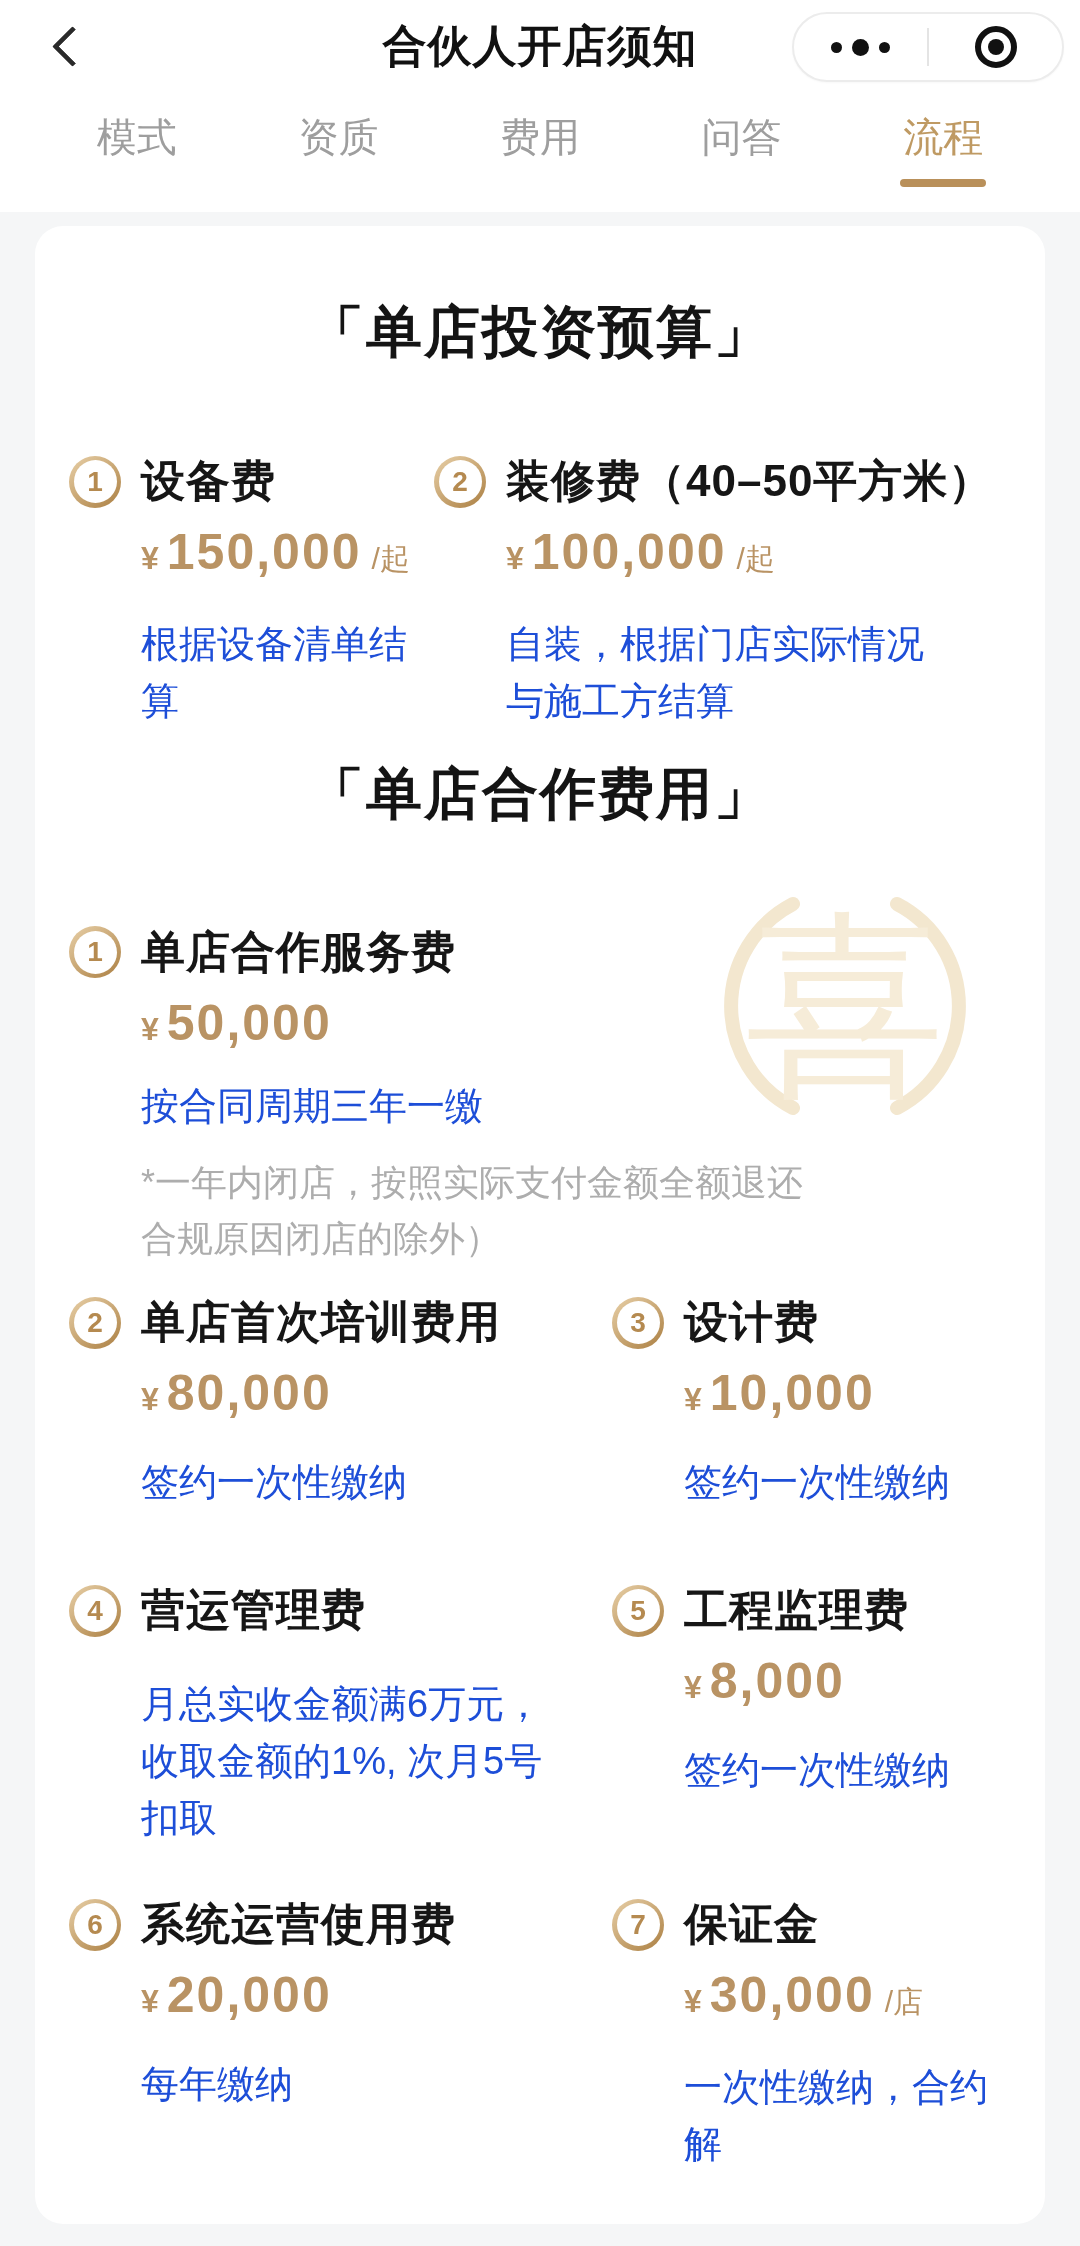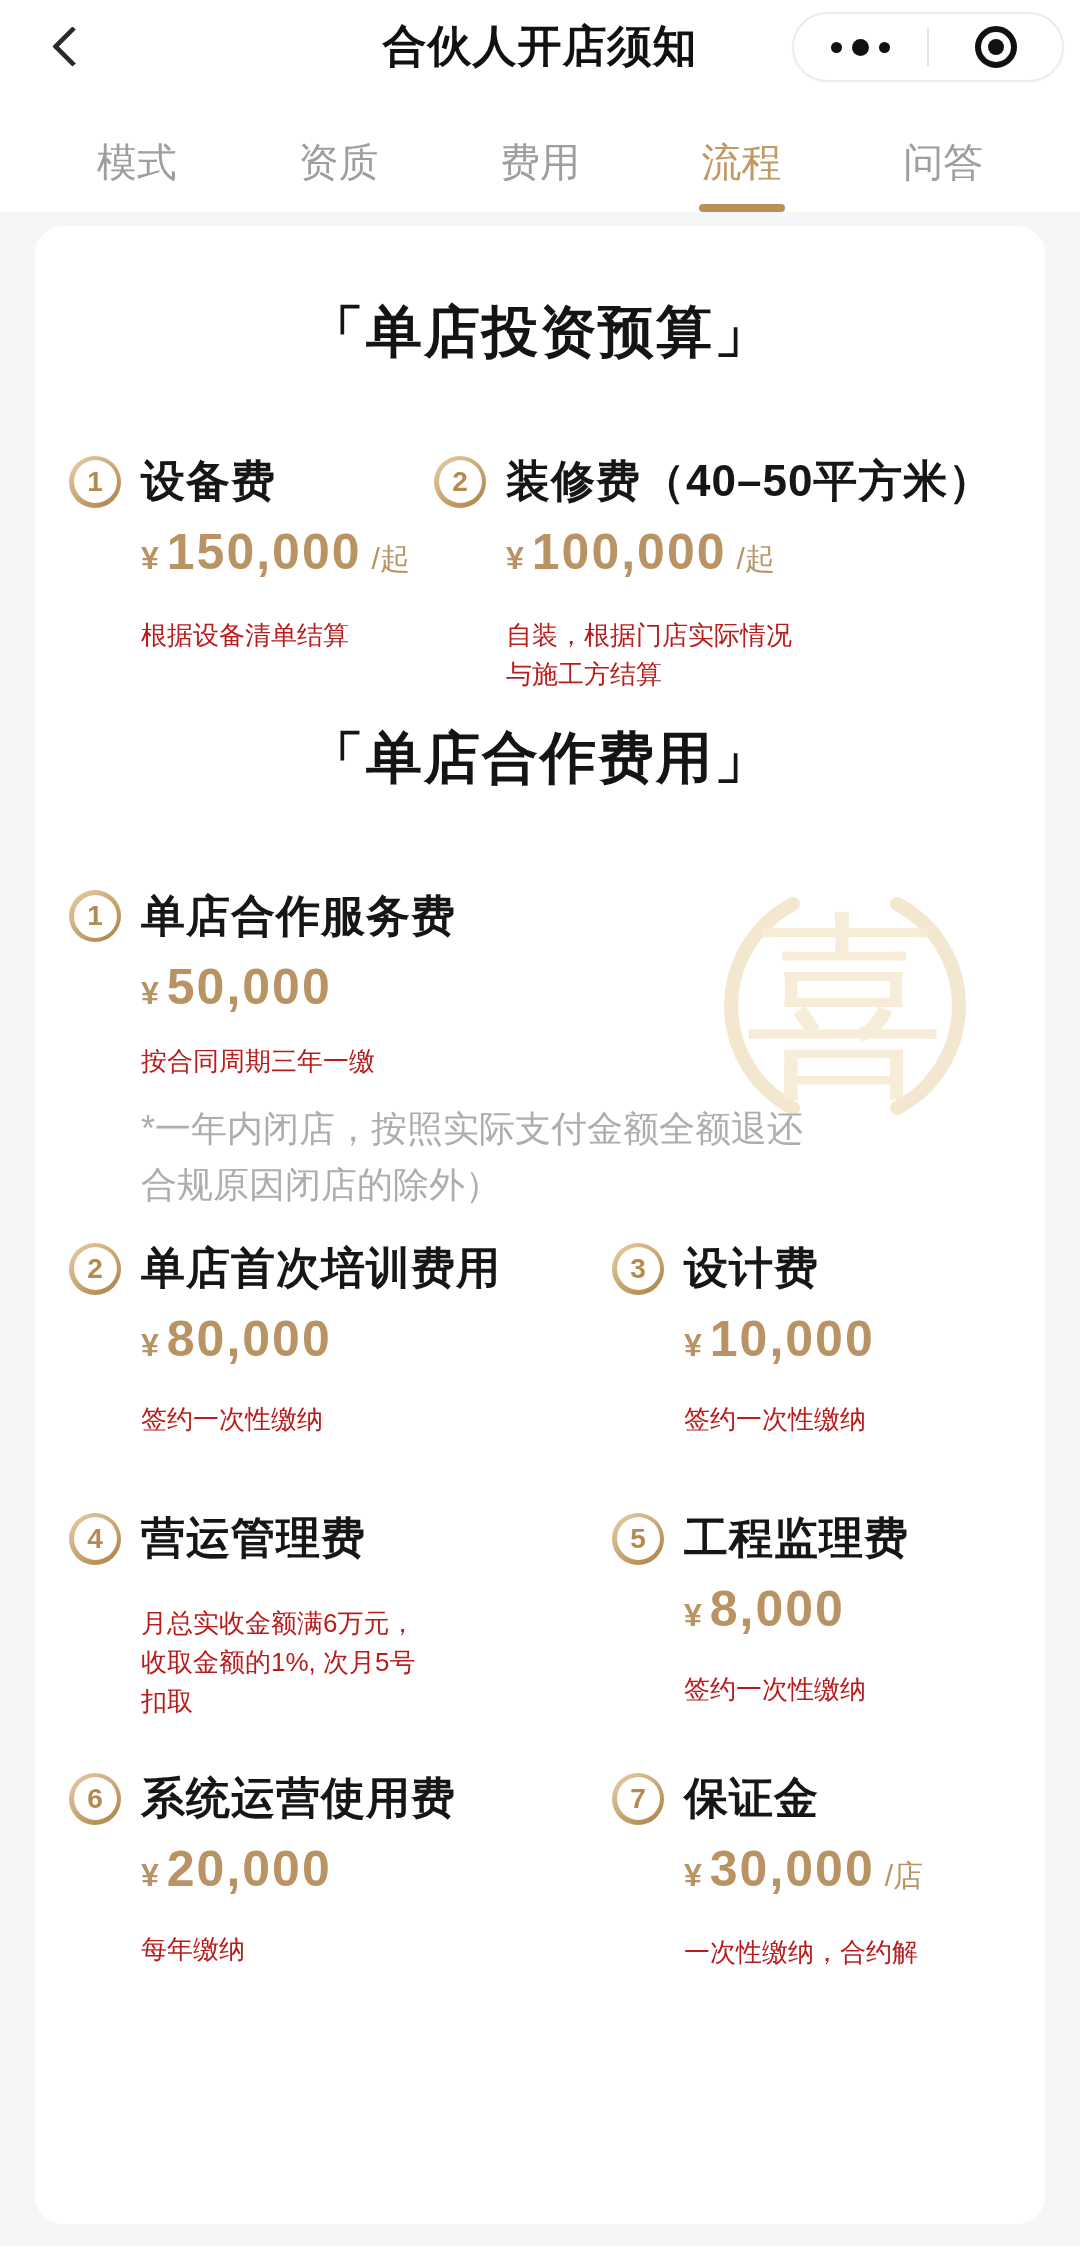--- a/index.html
+++ b/index.html
@@ -42,21 +42,21 @@
   .d-s{width:11px;height:11px;}
   .d-m{width:17px;height:17px;}
   .target{
     width:42px;height:42px;border:6px solid #111;border-radius:50%;
     display:flex;align-items:center;justify-content:center;box-sizing:border-box;
   }
   .target i{width:16px;height:16px;background:#111;border-radius:50%;}
   
   .tabbar{
     height:120px;background:#ffffff;
-    display:flex;padding:0 36px;box-sizing:border-box;
+    display:flex;padding:0 36px;box-sizing:border-box;align-items:center;
   }
   .tab{
     flex:1;display:flex;flex-direction:column;align-items:center;justify-content:flex-end;
     cursor:pointer;
   }
   .tab-label{font-size:40px;color:#9e9e9e;line-height:1;margin-bottom:22px;}
   .tab.active .tab-label{color:#bf9a63;}
   .tab-indicator{width:86px;height:8px;border-radius:4px;background:transparent;}
   .tab.active .tab-indicator{background:#b9905a;}
   
@@ -96,21 +96,21 @@
   }
   .item-label{
     font-size:44px;font-weight:700;color:#161616;letter-spacing:1px;white-space:nowrap;
   }
   .item-body{margin-left:72px;}
   .price{display:flex;align-items:baseline;margin-top:16px;color:#b99364;}
   .price .cur{font-size:32px;font-weight:700;margin-right:8px;}
   .price .amt{font-size:50px;font-weight:700;letter-spacing:2px;line-height:1;}
   .price .suf{font-size:30px;font-weight:400;margin-left:10px;}
   .note{margin-top:36px;}
-  .note .note-line{font-size:26px;color:#b91c1c;line-height:1.5;}
+  .note .note-line{font-size:38px;color:#1d4ed8;line-height:1.5;}
   .featured .note{margin-top:30px;}
   .fine{margin-top:20px;}
   .fine p{margin:0;font-size:36px;color:#adadad;line-height:1.56;}
 </style>
 </head>
 <body>
 
 <div class="navbar">
   <div class="back-btn">
     <span class="chevron"></span>
@@ -139,26 +139,26 @@
     <span class="tab-indicator"></span>
   </div>
   <div class="tab">
     <span class="tab-label">资质</span>
     <span class="tab-indicator"></span>
   </div>
   <div class="tab">
     <span class="tab-label">费用</span>
     <span class="tab-indicator"></span>
   </div>
+  <div class="tab">
+    <span class="tab-label">问答</span>
+    <span class="tab-indicator"></span>
+  </div>
   <div class="tab active">
     <span class="tab-label">流程</span>
-    <span class="tab-indicator"></span>
-  </div>
-  <div class="tab">
-    <span class="tab-label">问答</span>
     <span class="tab-indicator"></span>
   </div>
 </div>
 
 <div class="content">
   <div class="card">
 
     <svg class="watermark" width="260" height="260" viewBox="0 0 260 260" style="overflow:visible">
       <path d="M78 28 A115 115 0 0 0 78 232" fill="none" stroke="#f3e7cf" stroke-width="14" stroke-linecap="round"></path>
       <path d="M182 28 A115 115 0 0 1 182 232" fill="none" stroke="#f3e7cf" stroke-width="14" stroke-linecap="round"></path>

